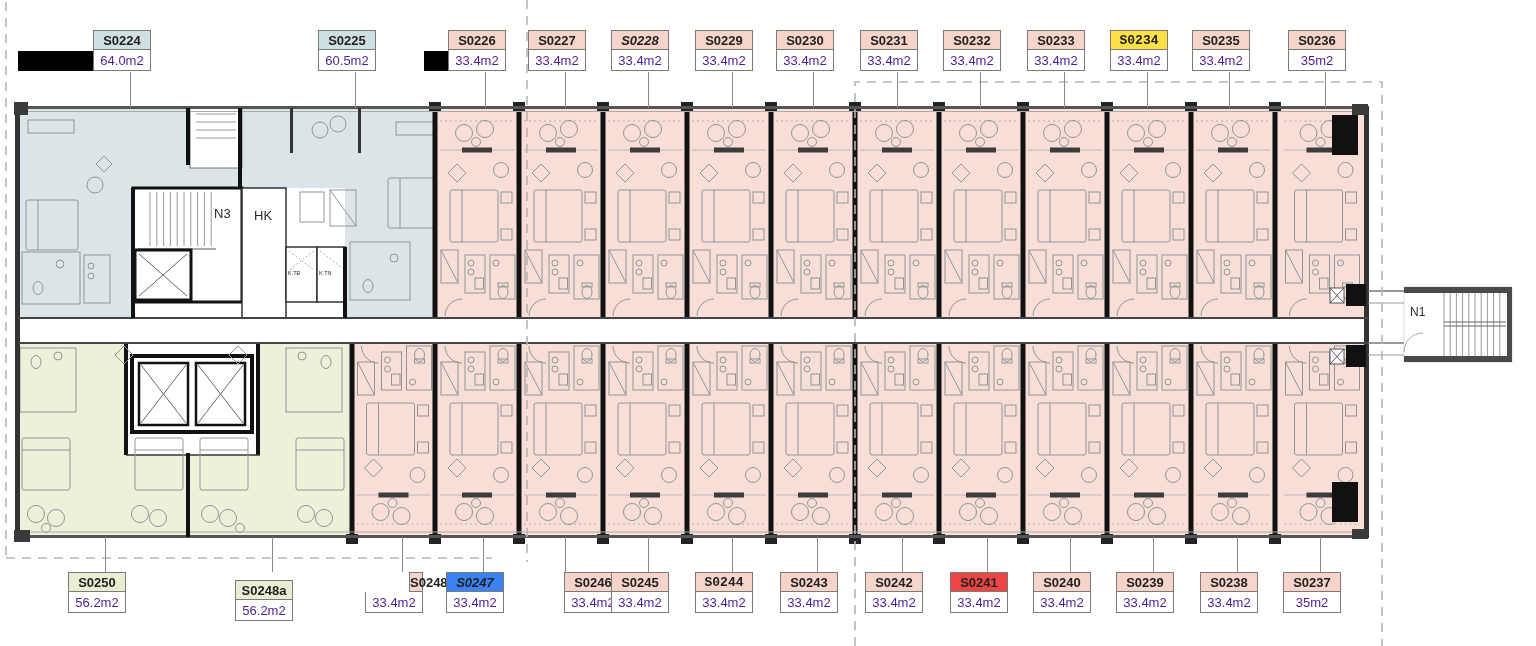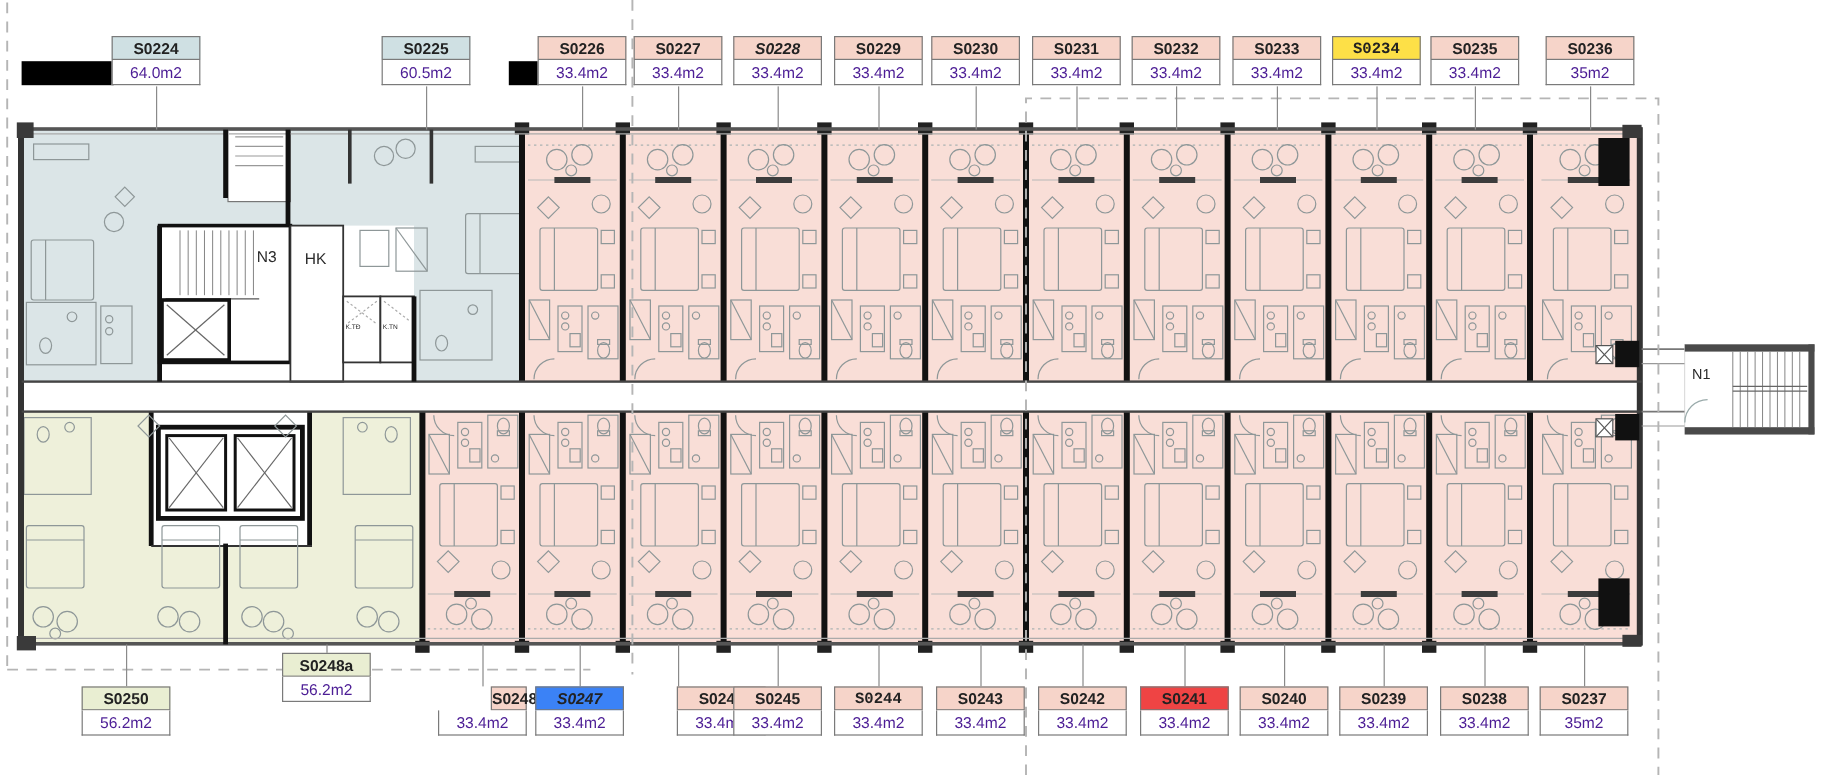--- a/index.html
+++ b/index.html
@@ -1,20 +1,20 @@
 <!DOCTYPE html>
 <html><head>
 <meta charset="utf-8">
 <style>
   html,body{margin:0;padding:0;background:#fff;}
   .stage{position:relative;width:1536px;height:646px;background:#fff;overflow:hidden;
          font-family:"Liberation Sans",sans-serif;}
   svg{position:absolute;left:0;top:0;}
   #labels{position:absolute;left:0;top:0;width:100%;height:100%;}
-  .ulabel{position:absolute;width:74px;}
+  .ulabel{position:absolute;width:58px;}
   .uhead{height:20px;line-height:20px;text-align:center;font-weight:bold;font-size:13px;
          color:#222;border:1px solid #7a7a7a;box-sizing:border-box;}
   .uarea{height:21px;line-height:21px;text-align:center;font-size:13px;color:#4c1d95;
          background:#fff;border:1px solid #7a7a7a;border-top:none;box-sizing:border-box;}
   .leader{position:absolute;width:1px;background:#8a8a8a;}
   .corelbl{position:absolute;color:#2a2a2a;}
   .n3{left:214px;top:206px;font-size:13px;}
   .hk{left:254px;top:208px;font-size:13px;}
   .ktd{left:288px;top:270px;font-size:5.5px;}
   .ktn{left:319px;top:270px;font-size:5.5px;}
@@ -400,21 +400,21 @@
       <div class="ulabel" style="left: 1288px; top: 30px;">
         <div class="uhead" style="background: rgb(246, 212, 201);">S0236</div>
         <div class="uarea">35m2</div>
       </div>
       <div class="leader" style="left: 105px; top: 537px; height: 35px;"></div>
       <div class="ulabel" style="left: 68px; top: 572px;">
         <div class="uhead" style="background: rgb(233, 238, 210);">S0250</div>
         <div class="uarea">56.2m2</div>
       </div>
       <div class="leader" style="left: 272px; top: 537px; height: 35px;"></div>
-      <div class="ulabel" style="left: 235px; top: 544px; border-radius: 13px;">
+      <div class="ulabel" style="left: 235px; top: 580px; border-radius: 13px;">
         <div class="uhead" style="background: rgb(233, 238, 210);">S0248a</div>
         <div class="uarea">56.2m2</div>
       </div>
       <div class="leader" style="left: 402px; top: 537px; height: 35px;"></div>
       <div class="ulabel" style="left: 365px; top: 572px;">
         <div class="uhead" style="background: rgb(246, 212, 201); margin-left: 44px;">S0248</div>
         <div class="uarea">33.4m2</div>
       </div>
       <div class="leader" style="left: 483px; top: 537px; height: 35px;"></div>
       <div class="ulabel" style="left: 446px; top: 572px;">

